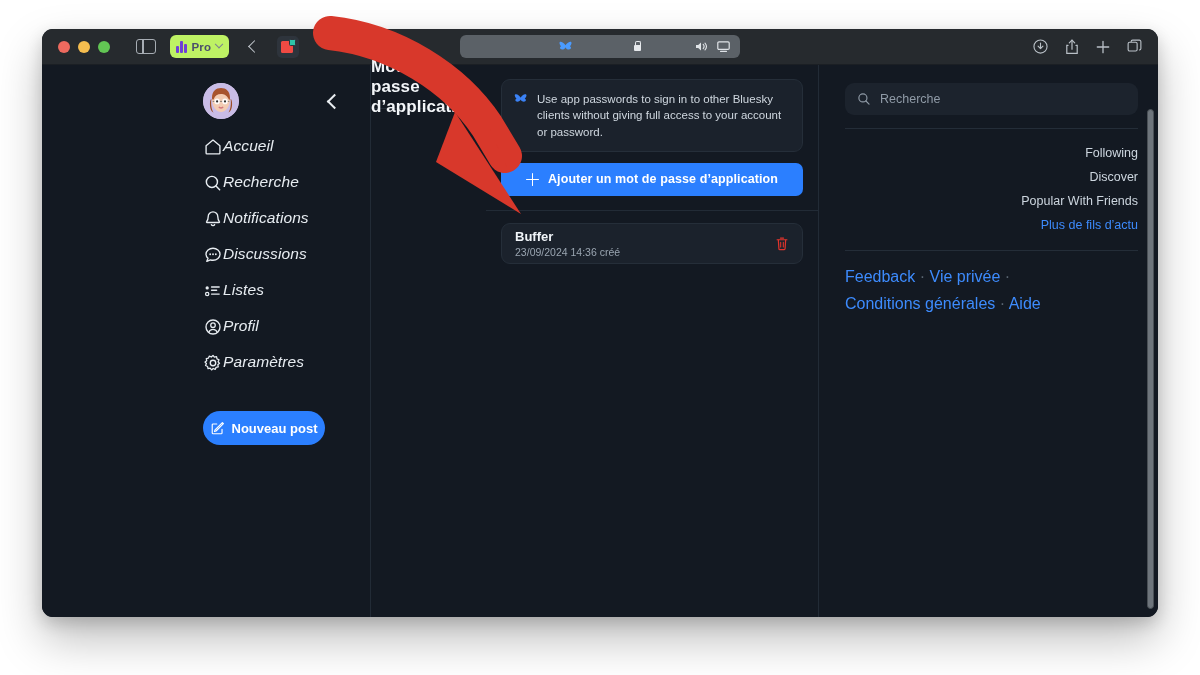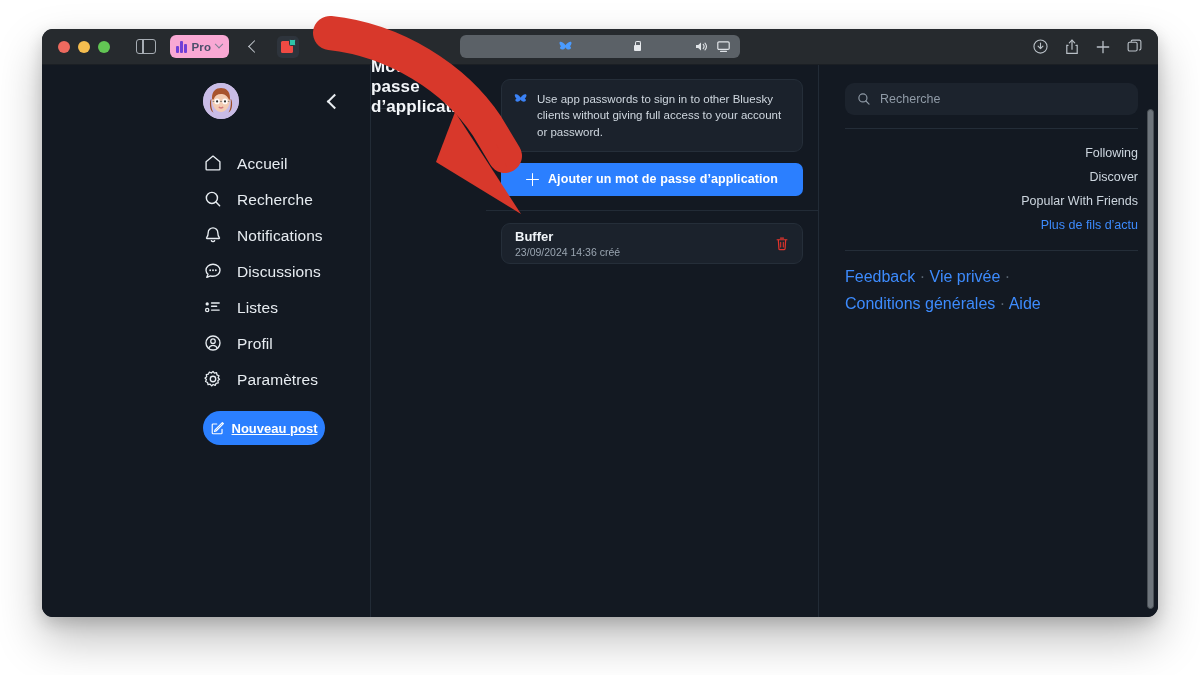--- a/index.html
+++ b/index.html
@@ -38,21 +38,21 @@
     border: 1.6px solid #a7adb4; border-radius: 3px;
     position: relative;
   }
   .sb-toggle::before {
     content: ""; position: absolute; left: 5px; top: 0; bottom: 0;
     width: 1.6px; background: #a7adb4;
   }
 
   .pro-pill {
     margin-left: 14px; height: 23px;
-    background: #f9a8d4; border-radius: 6px;
+    background: #bef264; border-radius: 6px;
     display: flex; align-items: center; gap: 5px;
     padding: 0 7px 0 6px;
   }
   .pro-bars { display: flex; align-items: flex-end; gap: 1.5px; height: 12px; }
   .pro-bars i { width: 2.5px; background: #6f3fd6; border-radius: 1px; display: block; }
   .pro-bars i:nth-child(1) { height: 7px; }
   .pro-bars i:nth-child(2) { height: 12px; }
   .pro-bars i:nth-child(3) { height: 9px; }
   .pro-label { font-size: 11.5px; font-weight: 700; color: #4b4f6b; letter-spacing: .2px; }
   .chev-sm {
@@ -127,35 +127,34 @@
   .collapse-chev { width: 16px; height: 16px; position: relative; }
   .collapse-chev::before {
     content: ""; position: absolute; left: 5px; top: 3px;
     width: 9px; height: 9px;
     border-left: 2px solid #e9edf1; border-bottom: 2px solid #e9edf1;
     transform: rotate(45deg);
   }
 
   .navlist { margin-top: 18px; padding-left: 161px; }
   .navitem {
-    display: flex; align-items: flex-end; gap: 14px;
-    height: 36px; margin-bottom: 0px;
+    display: flex; align-items: flex-start; 
+    height: 36px; margin-bottom: 0px; font-style: italic;
   }
   .navitem .ico { width: 20px; height: 20px; flex: 0 0 20px; display: block; }
   .navitem .lbl {
     font-size: 15.5px; color: #e7ecf1; letter-spacing: .1px;
   }
 
   .newpost {
     margin: 22px 0 0 161px;
     width: 122px; height: 34px;
     background: #2b7fff; border-radius: 17px;
     display: flex; align-items: center; justify-content: center; gap: 7px;
     color: #fff;
-    text-decoration: underline;
   }
   .newpost .lbl { font-size: 13px; font-weight: 700; }
 
   
   .center {
     width: 448px; flex: 0 0 448px;
     border-right: 1px solid #222b36;
     display: flex; flex-direction: row;
   }
   .center-head {

